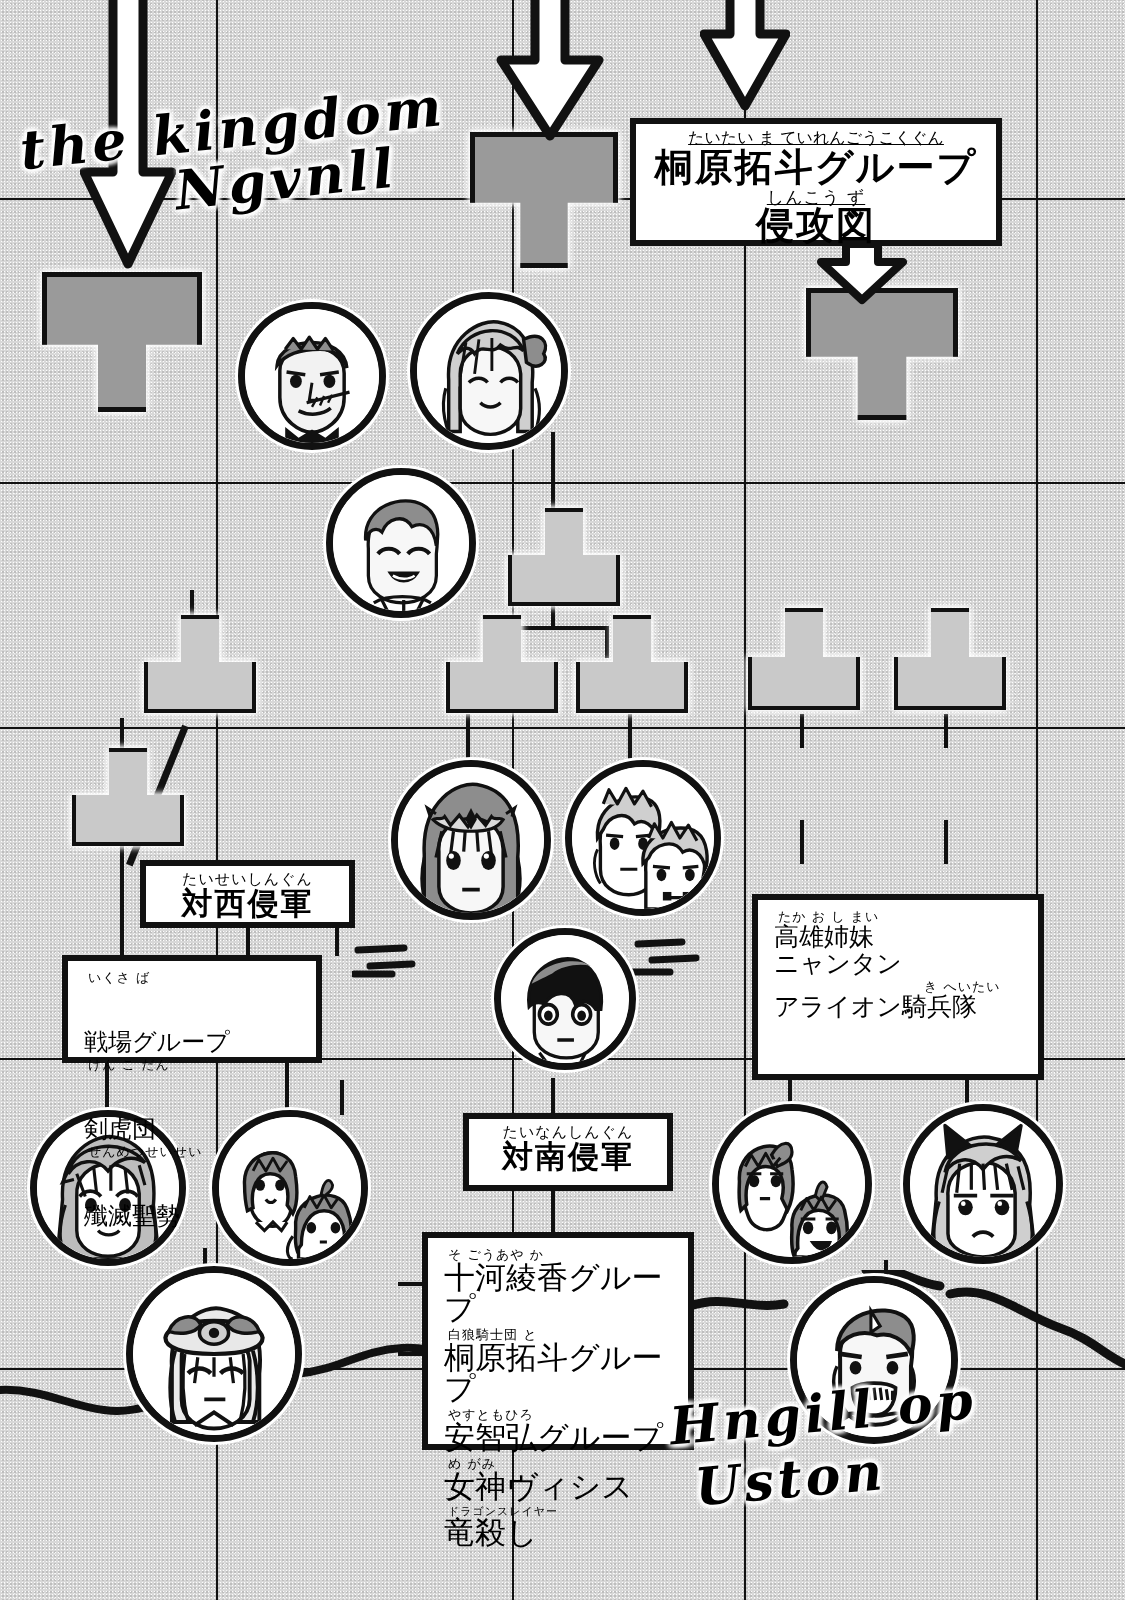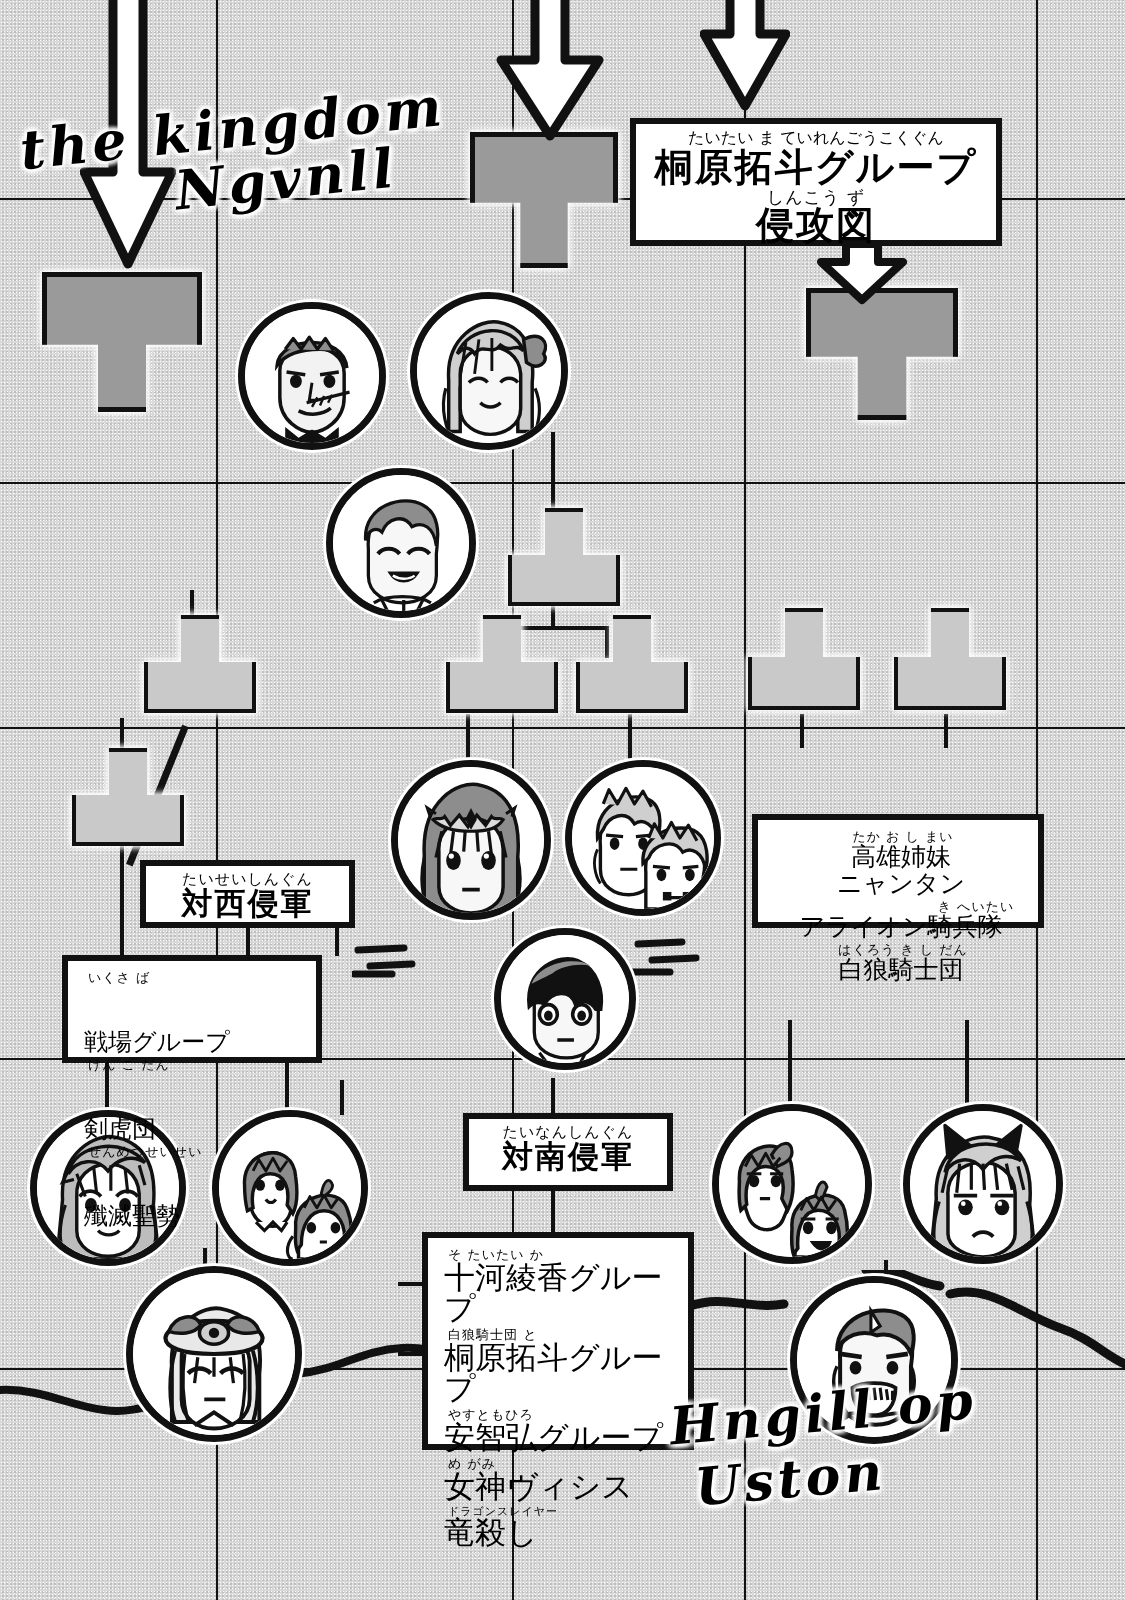--- a/index.html
+++ b/index.html
@@ -60,20 +60,21 @@
     position:absolute;
     background:#fff;
     border:6px solid #111;
     box-sizing:border-box;
     text-align:center;
     color:#000;
   }
   .box .ruby-line{
     display:block;
     line-height:1.0;
+    text-decoration:underline;
   }
   .rb{font-size:16px;letter-spacing:1px;display:block;margin-bottom:-2px;}
   .main-t{font-weight:bold;letter-spacing:2px;display:block;}
 
   #title-box{left:630px;top:118px;width:372px;height:128px;padding-top:6px;}
   #title-box .rb{font-size:17px;}
   #title-box .main-t{font-size:38px;line-height:1.12;}
 
   .army-box{padding-top:4px;}
   #west-box{left:140px;top:860px;width:215px;height:68px;}
@@ -82,21 +83,21 @@
   .army-box .rb{font-size:15px;}
   .army-box .main-t{font-size:31px;line-height:1.05;}
 
   .list-box{text-align:left;padding:8px 10px 8px 16px;}
   .list-box .item{display:block;margin-bottom:2px;}
   .list-box .item .rb{font-size:13px;letter-spacing:1px;margin-left:4px;}
   .list-box .item .nm{font-size:25px;display:block;line-height:1.0;letter-spacing:0px;}
 
   #west-list{left:62px;top:955px;width:260px;height:108px;}
   #west-list .item .nm{font-size:24px;margin-top:45px;}
-  #east-list{left:752px;top:814px;width:292px;height:114px;text-align:center;}
+  #east-list{left:752px;top:894px;width:292px;height:186px;}
   #east-list .item .nm{font-size:25px;}
   #south-list{left:422px;top:1232px;width:272px;height:218px;}
   #south-list .item .nm{font-size:31px;}
 
   
   .portrait{
     position:absolute;
     border-radius:50%;
     background:#fff;
     border:7px solid #111;
@@ -555,34 +556,30 @@
         <span class="rb">たか お  し まい</span>
         <span class="nm">高雄姉妹</span>
       </span>
       <span class="item">
         <span class="nm">ニャンタン</span>
       </span>
       <span class="item">
         <span class="rb" style="margin-left:150px;">き へいたい</span>
         <span class="nm">アライオン騎兵隊</span>
       </span>
-      <span class="item">
-        <span class="rb">はくろう き し だん</span>
-        <span class="nm">白狼騎士団</span>
-      </span>
     </div>
 
     <div class="box army-box" id="south-box">
       <span class="rb">たいなんしんぐん</span>
       <span class="main-t">対南侵軍</span>
     </div>
 
     <div class="box list-box" id="south-list">
       <span class="item">
-        <span class="rb">そ たいたい か</span>
+        <span class="rb">そ ごうあや か</span>
         <span class="nm">十河綾香グループ</span>
       </span>
       <span class="item">
         <span class="rb">白狼騎士団 と</span>
         <span class="nm">桐原拓斗グループ</span>
       </span>
       <span class="item">
         <span class="rb">やすともひろ</span>
         <span class="nm">安智弘グループ</span>
       </span>

